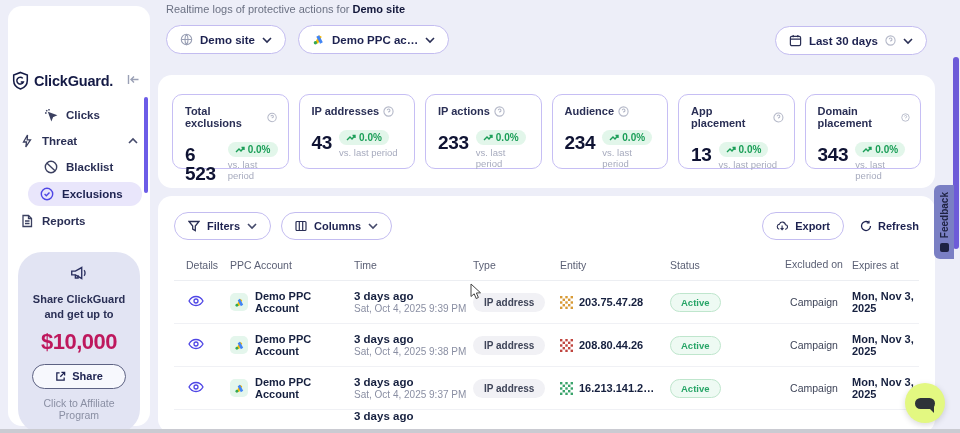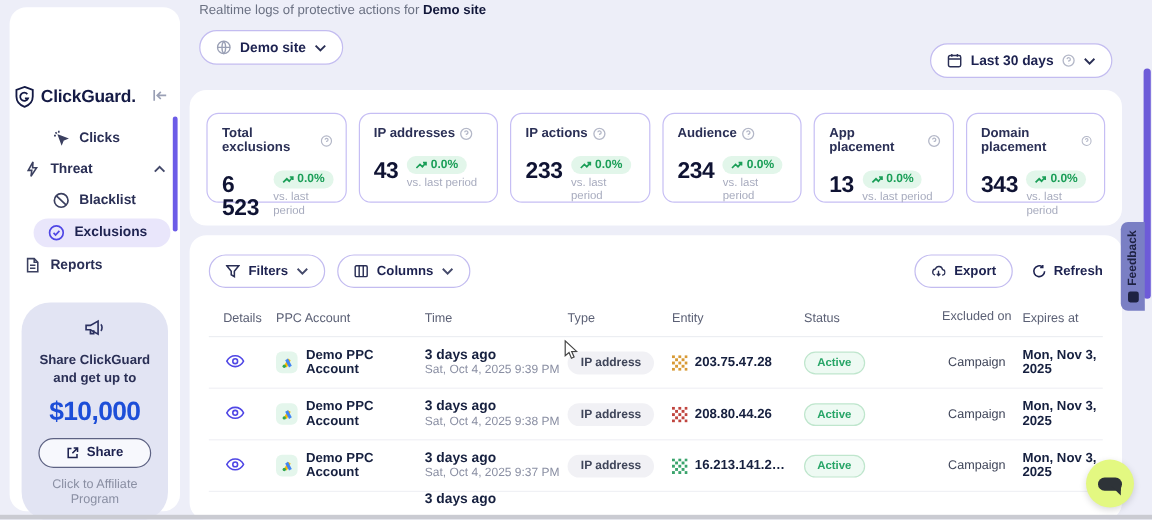--- a/index.html
+++ b/index.html
@@ -34,21 +34,21 @@
   .chev { width:10px; height:10px; color:#454a6b; }
   .sb-scroll { position:absolute; right:2px; top:91px; width:4px; height:96px; background:#6c5ce7; border-radius:4px; }
 
   
   .promo {
     margin:18px 10px 0 10px; background:#e2e4f3; border-radius:24px;
     padding:12px 8px 12px; text-align:center;
   }
   .promo .meg { width:20px; height:18px; margin:0 auto 6px; color:#2b3060; }
   .promo .p1 { font-size:11px; font-weight:bold; color:#2a2f55; line-height:1.35; }
-  .promo .amount { font-size:22px; font-weight:bold; color:#1d4ed8; margin:7px 0 9px; letter-spacing:-.5px; }
+  .promo .amount { font-size:22px; font-weight:bold; color:#be185d; margin:7px 0 9px; letter-spacing:-.5px; }
   .share-btn {
     display:flex; align-items:center; justify-content:center; gap:6px;
     background:#f7f8fd; border:1px solid #5d6283; border-radius:999px;
     height:25px; margin:0 6px 8px; font-size:11px; font-weight:bold; color:#1d2250; cursor:pointer;
   }
   .share-btn .ic { width:11px; height:11px; }
   .promo .p2 { font-size:10.5px; color:#8a8fa3; }
 
   .settings-row { margin-top:auto; }
   .divider { height:1px; background:#e8e9f0; margin:10px 12px; }
@@ -59,21 +59,21 @@
   .subtitle { font-size:11px; color:#6b7183; padding:3px 0 0 8px; }
   .subtitle b { color:#12173a; }
   .pill-row { display:flex; align-items:center; gap:12px; padding:10px 0 0 8px; }
   .pill {
     display:inline-flex; align-items:center; gap:7px; height:29px; padding:0 13px;
     background:#fff; border:1px solid #c3bcf0; border-radius:999px;
     font-size:11.5px; font-weight:bold; color:#1d2250; cursor:pointer;
   }
   .pill .ic { width:13px; height:13px; display:inline-flex; color:#8a8fa3; }
   .pill .chev { color:#2a2f55; }
-  .date-pill { position:absolute; right:25px; top:36px; }
+  .date-pill { position:absolute; right:25px; top:26px; }
 
   .card {
     position:absolute; left:0; background:#fff; border-radius:14px; width:777px;
   }
   .stats-card { top:75px; height:113px; padding:19px 14px; display:flex; gap:10px; }
   .stat {
     flex:1; border:1px solid #c6bef4; border-radius:10px; padding:10px 10px 8px 12px;
   }
   .stat-label { font-size:11px; font-weight:bold; color:#2a2f55; display:flex; align-items:center; gap:4px; }
   .q-ic { width:11px; height:11px; color:#b4b8c8; }
@@ -253,20 +253,33 @@
         <svg viewBox="0 0 14 14" fill="none" stroke="#9aa0b5" stroke-width="1.2">
             <circle cx="7" cy="7" r="5.6"></circle>
             <path d="M1.4 7 H12.6 M7 1.4 C4.8 3.5 4.8 10.5 7 12.6 C9.2 10.5 9.2 3.5 7 1.4"></path>
           </svg>
       </span>
       <span>Demo site</span>
       <svg class="chev" viewBox="0 0 10 6" fill="none" stroke="currentColor" stroke-width="1.6">
           <path d="M1 1 L5 5 L9 1"></path>
         </svg>
     </div>
+    <div class="pill">
+      <span class="ic">
+        <svg viewBox="0 0 24 24" width="13" height="13">
+            <path fill="#fbbc04" d="M6 17 L13 4 L18 7 L11 20 Z"></path>
+            <path fill="#4285f4" d="M13 4 L20 17 L15 20 L8 7 Z"></path>
+            <circle cx="6.3" cy="18" r="3.1" fill="#34a853"></circle>
+          </svg>
+      </span>
+      <span>Demo PPC ac…</span>
+      <svg class="chev" viewBox="0 0 10 6" fill="none" stroke="currentColor" stroke-width="1.6">
+          <path d="M1 1 L5 5 L9 1"></path>
+        </svg>
+    </div>
   </div>
 
   <div class="pill date-pill">
     <span class="ic">
       <svg viewBox="0 0 14 14" fill="none" stroke="#2a2f55" stroke-width="1.3">
           <rect x="1.5" y="2.5" width="11" height="10" rx="1.5"></rect>
           <path d="M1.5 5.5 H12.5 M4.5 1 V3.5 M9.5 1 V3.5"></path>
         </svg>
     </span>
     <span>Last 30 days</span>

